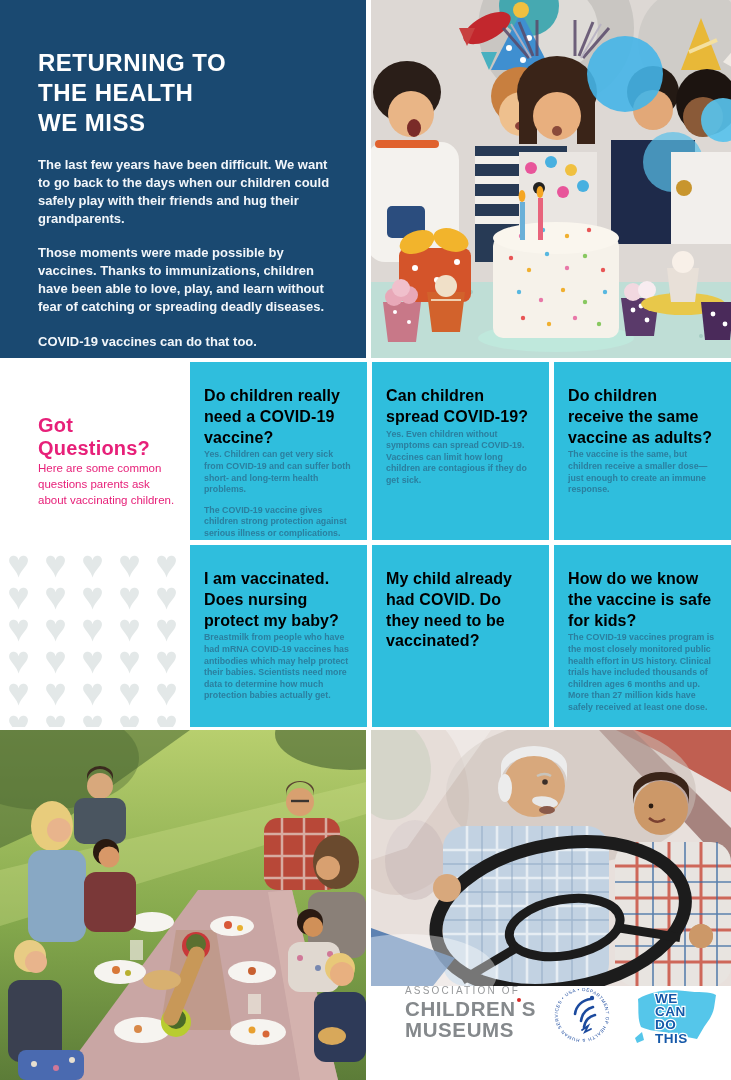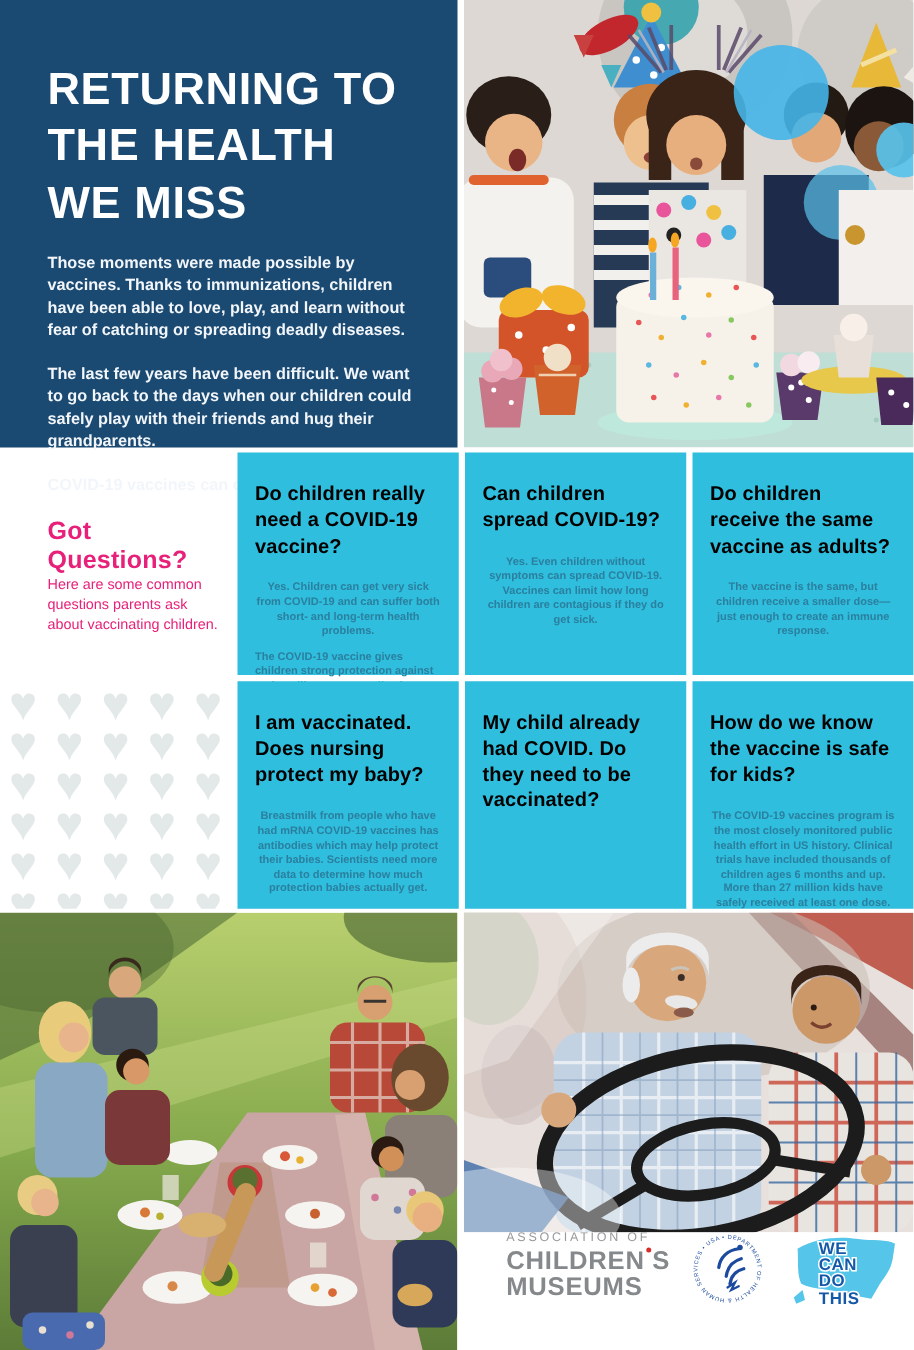--- a/index.html
+++ b/index.html
@@ -3,37 +3,37 @@
 <meta charset="utf-8">
 <style>
   * { margin:0; padding:0; box-sizing:border-box; }
   html,body { background:#ffffff; }
   body { font-family:"Liberation Sans", sans-serif; }
   .poster { position:relative; width:731px; height:1080px; background:#ffffff; overflow:hidden; margin:0 auto; }
 
   
   .top-section { display:flex; gap:5px; height:358px; }
   .intro-panel { width:366px; height:358px; background:#1a4971; color:#ffffff; padding:48px 30px 0 38px; }
-  .intro-title { font-size:36px; font-weight:bold; line-height:1.26; letter-spacing:0.5px; }
+  .intro-title { font-size:24px; font-weight:bold; line-height:1.26; letter-spacing:0.5px; }
   .intro-title span { display:block; }
   .intro-p { margin-top:17px; font-size:13px; font-weight:600; line-height:1.38; color:#f2f6fa; }
   .intro-p.cta { font-weight:bold; }
   .photo-box { flex:1; height:358px; overflow:hidden; }
   .photo-box svg { display:block; width:100%; height:100%; }
 
   
   .qa-section { margin-top:4px; display:grid; grid-template-columns:185px 177px 177px 177px; grid-template-rows:178px 182px; gap:5px; height:365px; }
   .got-questions { padding:52px 8px 0 38px; }
   .gq-heading { color:#e72079; font-size:20px; font-weight:bold; letter-spacing:0.2px; }
   .gq-sub { color:#e72079; font-size:11.5px; font-weight:500; line-height:1.4; margin-top:0; }
   .hearts { display:flex; flex-wrap:wrap; align-content:flex-start; padding-top:2px; overflow:hidden; }
   .heart { width:20%; height:32px; line-height:34px; text-align:center; font-size:38px; color:#e3e8e8; overflow:visible; }
   .qa-card { background:#2fbedd; padding:24px 14px 0 14px; }
   .qa-question { color:#000000; font-size:16px; font-weight:600; line-height:1.3; letter-spacing:0.1px; }
-  .qa-answer { color:#2b7f9f; font-size:8.8px; font-weight:600; line-height:1.32; margin-top:16px;text-align:center; }
+  .qa-answer { color:#2b7f9f; font-size:8.8px; font-weight:600; line-height:1.32; margin-top:1px; }
   .qa-answer2 { color:#2b7f9f; font-size:8.8px; font-weight:600; line-height:1.32; margin-top:9px; }
   .qa-answer2:empty, .qa-answer:empty { display:none; }
 
   
   .bottom-section { margin-top:3px; display:flex; gap:5px; height:350px; }
   .photo-picnic-box { width:366px; height:350px; overflow:hidden; }
   .photo-picnic-box svg { display:block; width:100%; height:100%; }
   .bottom-right { flex:1; display:flex; flex-direction:column; }
   .photo-car-box { height:256px; overflow:hidden; }
   .photo-car-box svg { display:block; width:100%; height:100%; }
@@ -53,22 +53,22 @@
 
 <div class="poster">
 
   <div class="top-section">
     <div class="intro-panel">
       <h1 class="intro-title">
         <span>RETURNING TO</span>
         <span>THE HEALTH</span>
         <span>WE MISS</span>
       </h1>
+      <p class="intro-p">The last few years have been difficult. We want to go back to the days when our children could safely play with their friends and hug their grandparents.</p>
       <p class="intro-p">Those moments were made possible by vaccines. Thanks to immunizations, children have been able to love, play, and learn without fear of catching or spreading deadly diseases.</p>
-      <p class="intro-p">The last few years have been difficult. We want to go back to the days when our children could safely play with their friends and hug their grandparents.</p>
       <p class="intro-p cta">COVID-19 vaccines can do that too.</p>
     </div>
 
     <div class="photo-box">
       <svg viewBox="0 0 360 358" preserveAspectRatio="xMidYMid slice">
         <rect width="360" height="358" fill="#ddd8d4"></rect>
         <circle cx="185" cy="28" r="78" fill="#c9c6c2"></circle>
         <circle cx="185" cy="28" r="42" fill="#dedbd7"></circle>
         <circle cx="322" cy="42" r="55" fill="#cfccc8"></circle>
         <circle cx="158" cy="6" r="30" fill="#35a3ad" opacity="0.9"></circle>

